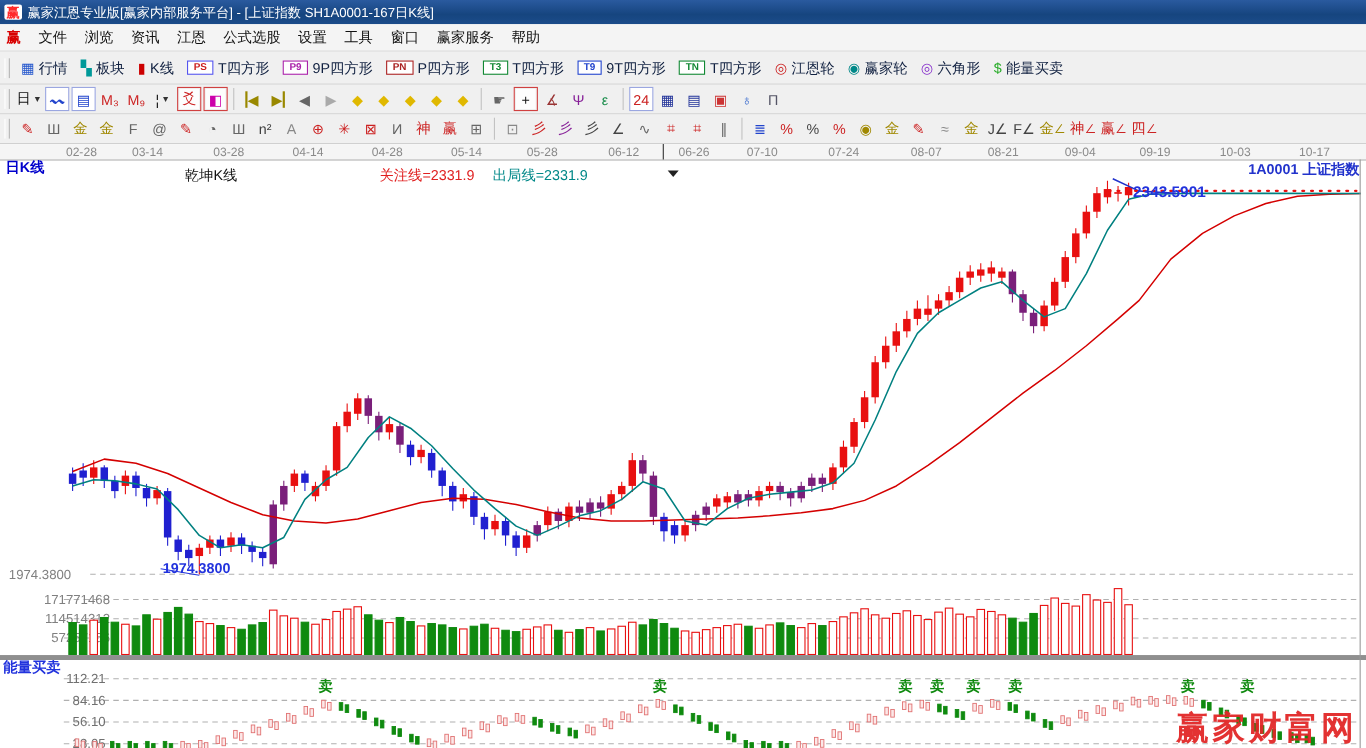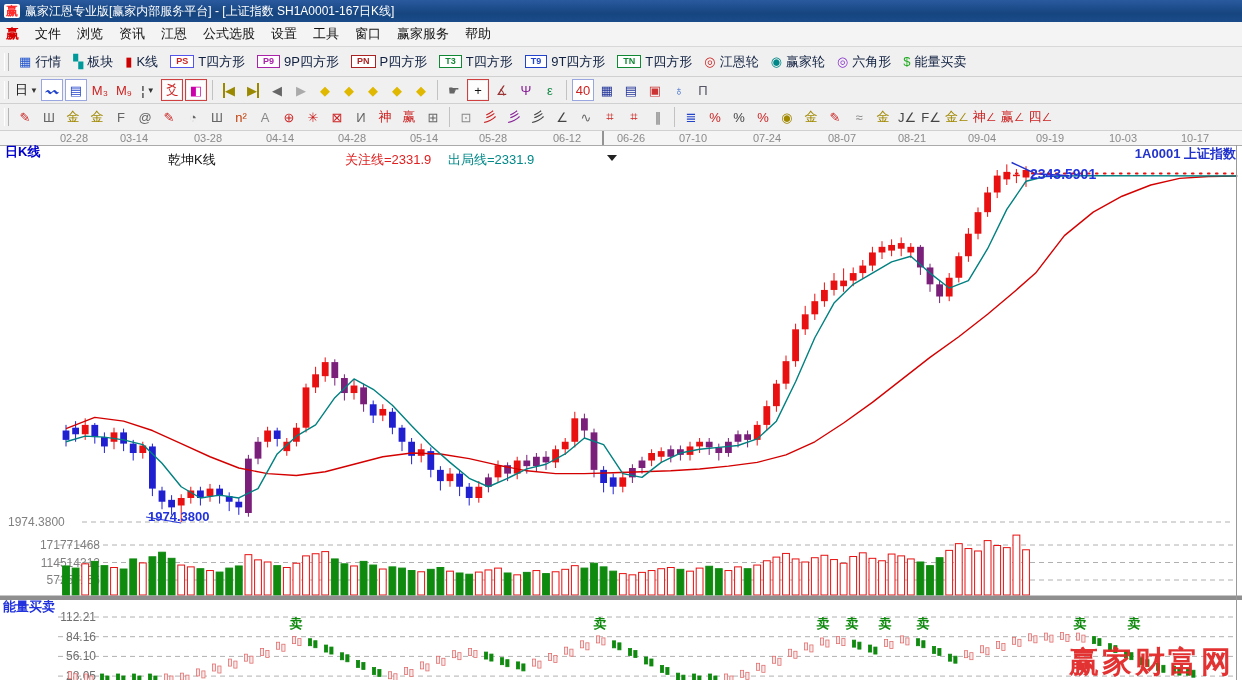--- a/index.html
+++ b/index.html
@@ -180,21 +180,21 @@
         <span style="color: rgb(153, 51, 51);">∡</span>
       </div>
       <div class="ibtn">
         <span style="color: rgb(136, 34, 153);">Ψ</span>
       </div>
       <div class="ibtn">
         <span style="color: rgb(17, 136, 68);">ε</span>
       </div>
       <span class="vsep"></span>
       <div class="ibtn box">
-        <span style="color: rgb(204, 34, 34);">40</span>
+        <span style="color: rgb(204, 34, 34);">24</span>
       </div>
       <div class="ibtn">
         <span style="color: rgb(34, 51, 153);">▦</span>
       </div>
       <div class="ibtn">
         <span style="color: rgb(34, 51, 153);">▤</span>
       </div>
       <div class="ibtn">
         <span style="color: rgb(204, 51, 51);">▣</span>
       </div>
@@ -231,21 +231,21 @@
       <div class="ibtn">
         <span style="color: rgb(204, 34, 34);">✎</span>
       </div>
       <div class="ibtn">
         <span style="color: rgb(102, 102, 102);">◔</span>
       </div>
       <div class="ibtn">
         <span style="color: rgb(102, 102, 102);">Ш</span>
       </div>
       <div class="ibtn">
-        <span style="color: #c2410c;">n²</span>
+        <span style="color: #404040;">n²</span>
       </div>
       <div class="ibtn">
         <span style="color: rgb(136, 136, 136);">A</span>
       </div>
       <div class="ibtn">
         <span style="color: rgb(204, 34, 34);">⊕</span>
       </div>
       <div class="ibtn">
         <span style="color: rgb(204, 34, 34);">✳</span>
       </div>

